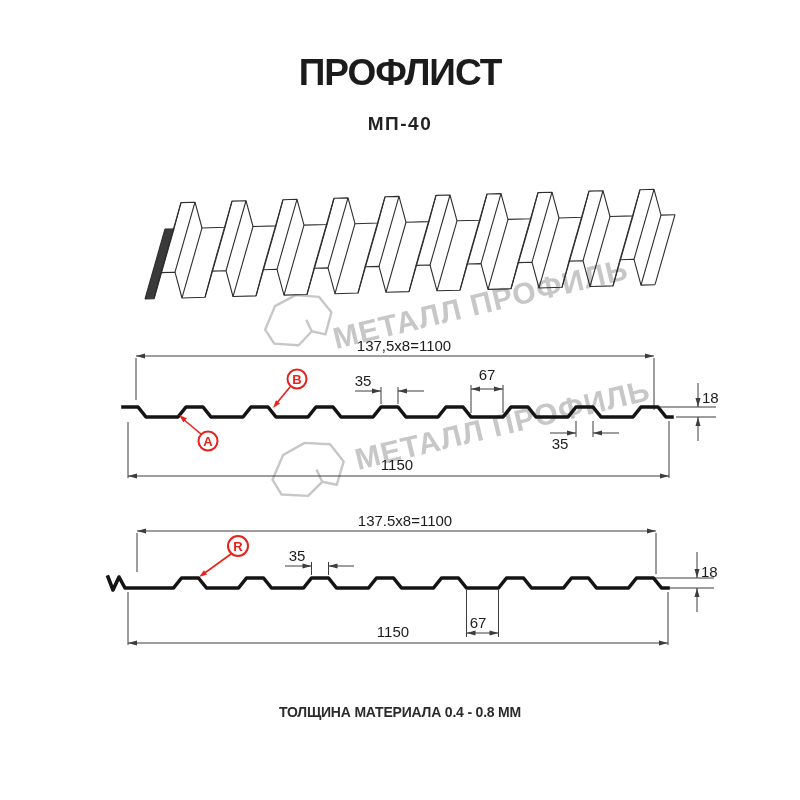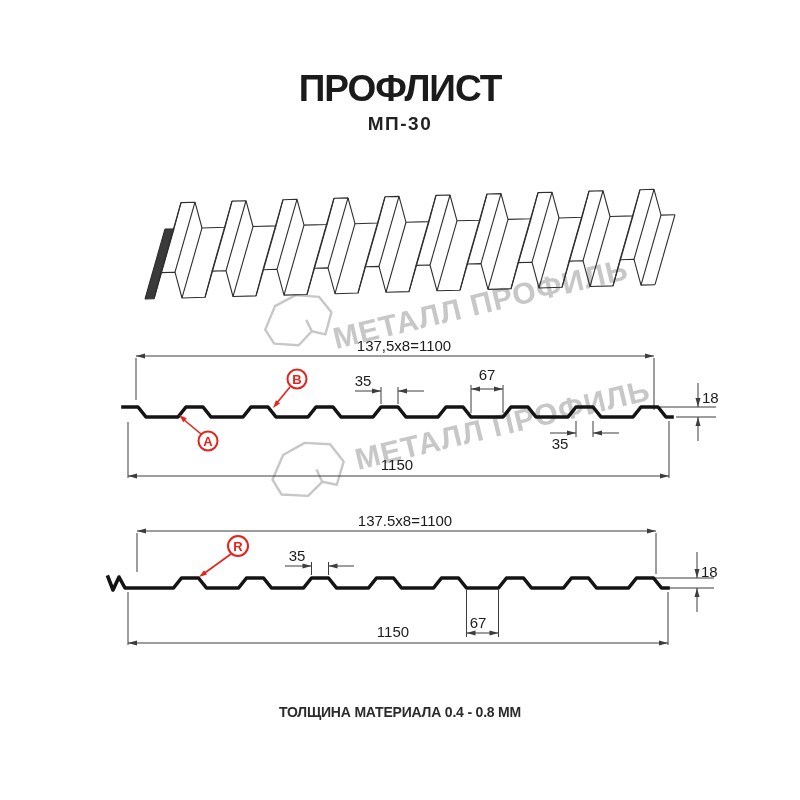--- a/index.html
+++ b/index.html
@@ -1,19 +1,19 @@
 <!DOCTYPE html>
 <html><head>
 <meta charset="utf-8">
 <style>
   html,body{margin:0;padding:0;background:#ffffff;}
   #page{position:relative;width:800px;height:800px;background:#ffffff;overflow:hidden;
         font-family:"Liberation Sans","DejaVu Sans",sans-serif;}
   .ttl{position:absolute;left:0;right:0;text-align:center;color:#1b1b1b;}
-  #title{top:68px;font-size:37px;font-weight:800;letter-spacing:-1px;}
+  #title{top:52px;font-size:37px;font-weight:800;letter-spacing:-1px;}
   #subtitle{top:113px;font-size:19px;font-weight:600;letter-spacing:1.5px;color:#222;}
   #caption{top:704px;font-size:14px;font-weight:600;letter-spacing:-0.2px;color:#2b2b2b;}
   svg{position:absolute;left:0;top:0;}
   .dl{stroke:#3d3d3d;stroke-width:1;fill:none;}
   .ahead{fill:#3d3d3d;stroke:none;}
   .prof{stroke:#141414;stroke-width:3.6;fill:none;stroke-linejoin:round;stroke-linecap:square;}
   .sheetline{stroke:#2e2e2e;stroke-width:1.1;fill:none;stroke-linejoin:round;}
   .dim{font-size:15px;fill:#1c1c1c;text-anchor:middle;font-family:"Liberation Sans","DejaVu Sans",sans-serif;}
   .dimL{text-anchor:start;}
   .red{stroke:#e8211a;fill:none;stroke-width:1.6;}
@@ -24,21 +24,21 @@
   .wm{fill:#c7c7c7;font-size:30px;font-weight:bold;letter-spacing:1px;
       font-family:"Liberation Sans","DejaVu Sans",sans-serif;}
   .wmlogo{stroke:#c7c7c7;stroke-width:2.4;fill:none;stroke-linejoin:round;}
 </style>
 </head>
 <body>
 
 <div id="page">
 
   <div id="title" class="ttl">ПРОФЛИСТ</div>
-  <div id="subtitle" class="ttl">МП-30</div>
+  <div id="subtitle" class="ttl">МП-40</div>
   <div id="caption" class="ttl">ТОЛЩИНА МАТЕРИАЛА 0.4 - 0.8 ММ</div>
 
   <svg id="dwg" width="800" height="800" viewBox="0 0 800 800">
 
     <g>
       <path class="wmlogo" transform="translate(261,300) rotate(-8)" d="M0 30 L13 8 L35 0 L58 5 L68 22 L59 43 L46 38 L31 50 L7 45 Z M46 38 L42 26"></path>
       <g transform="translate(336,349) rotate(-13.5)">
         <text class="wm">МЕТАЛЛ ПРОФИЛЬ</text>
       </g>
     </g>

